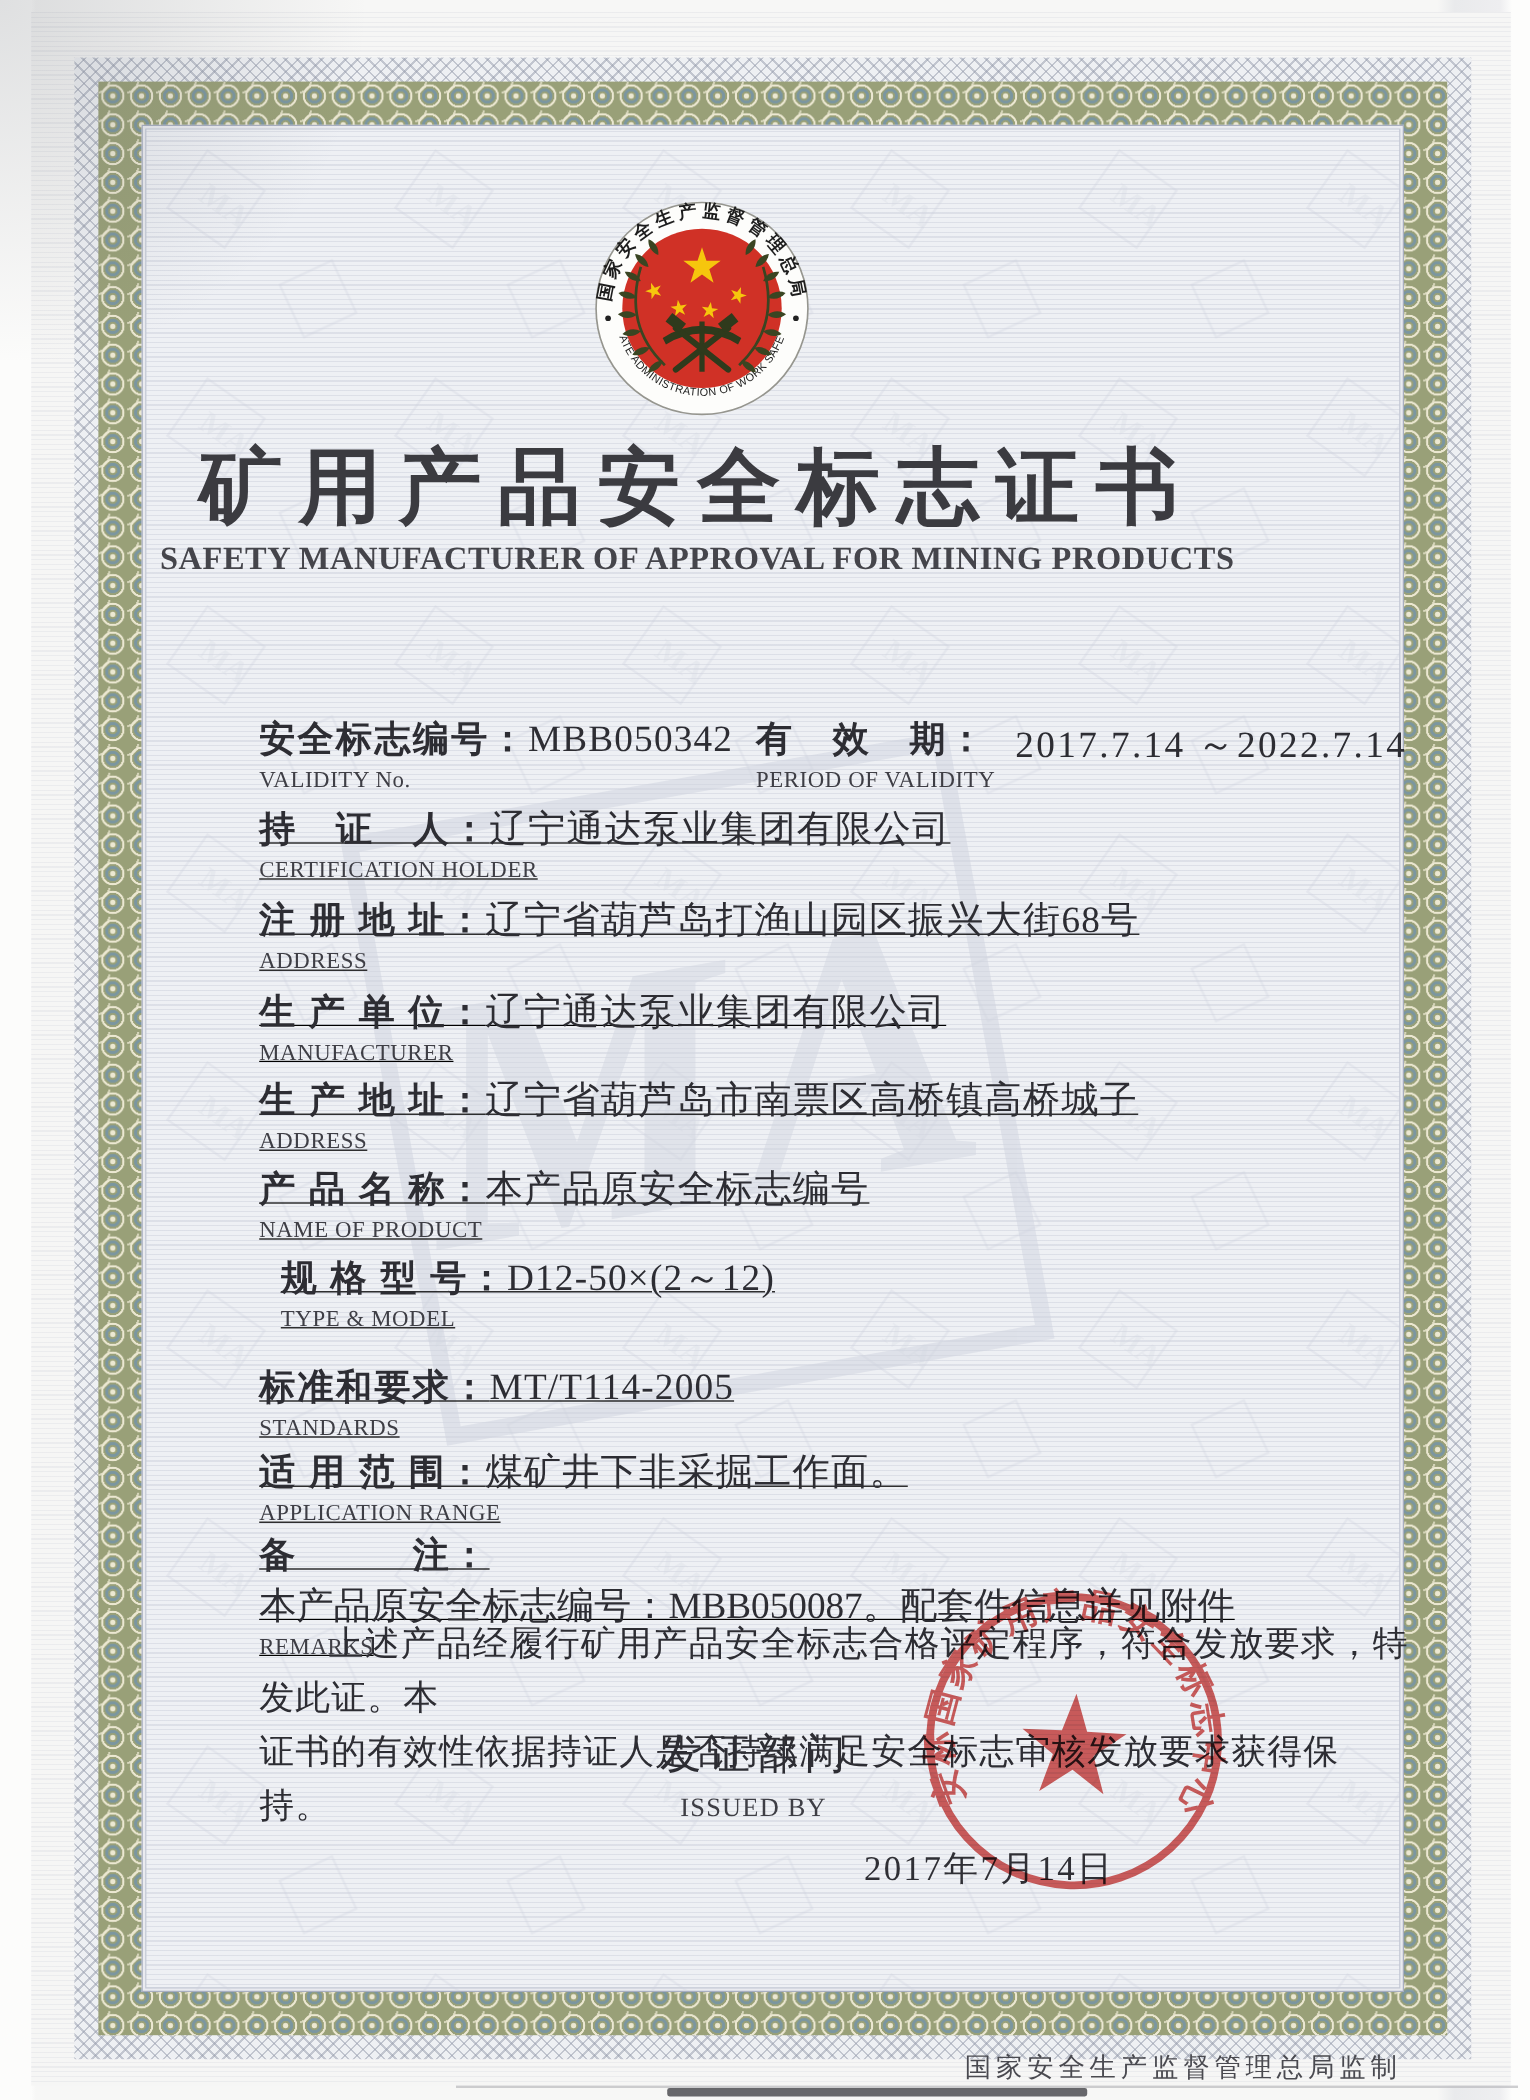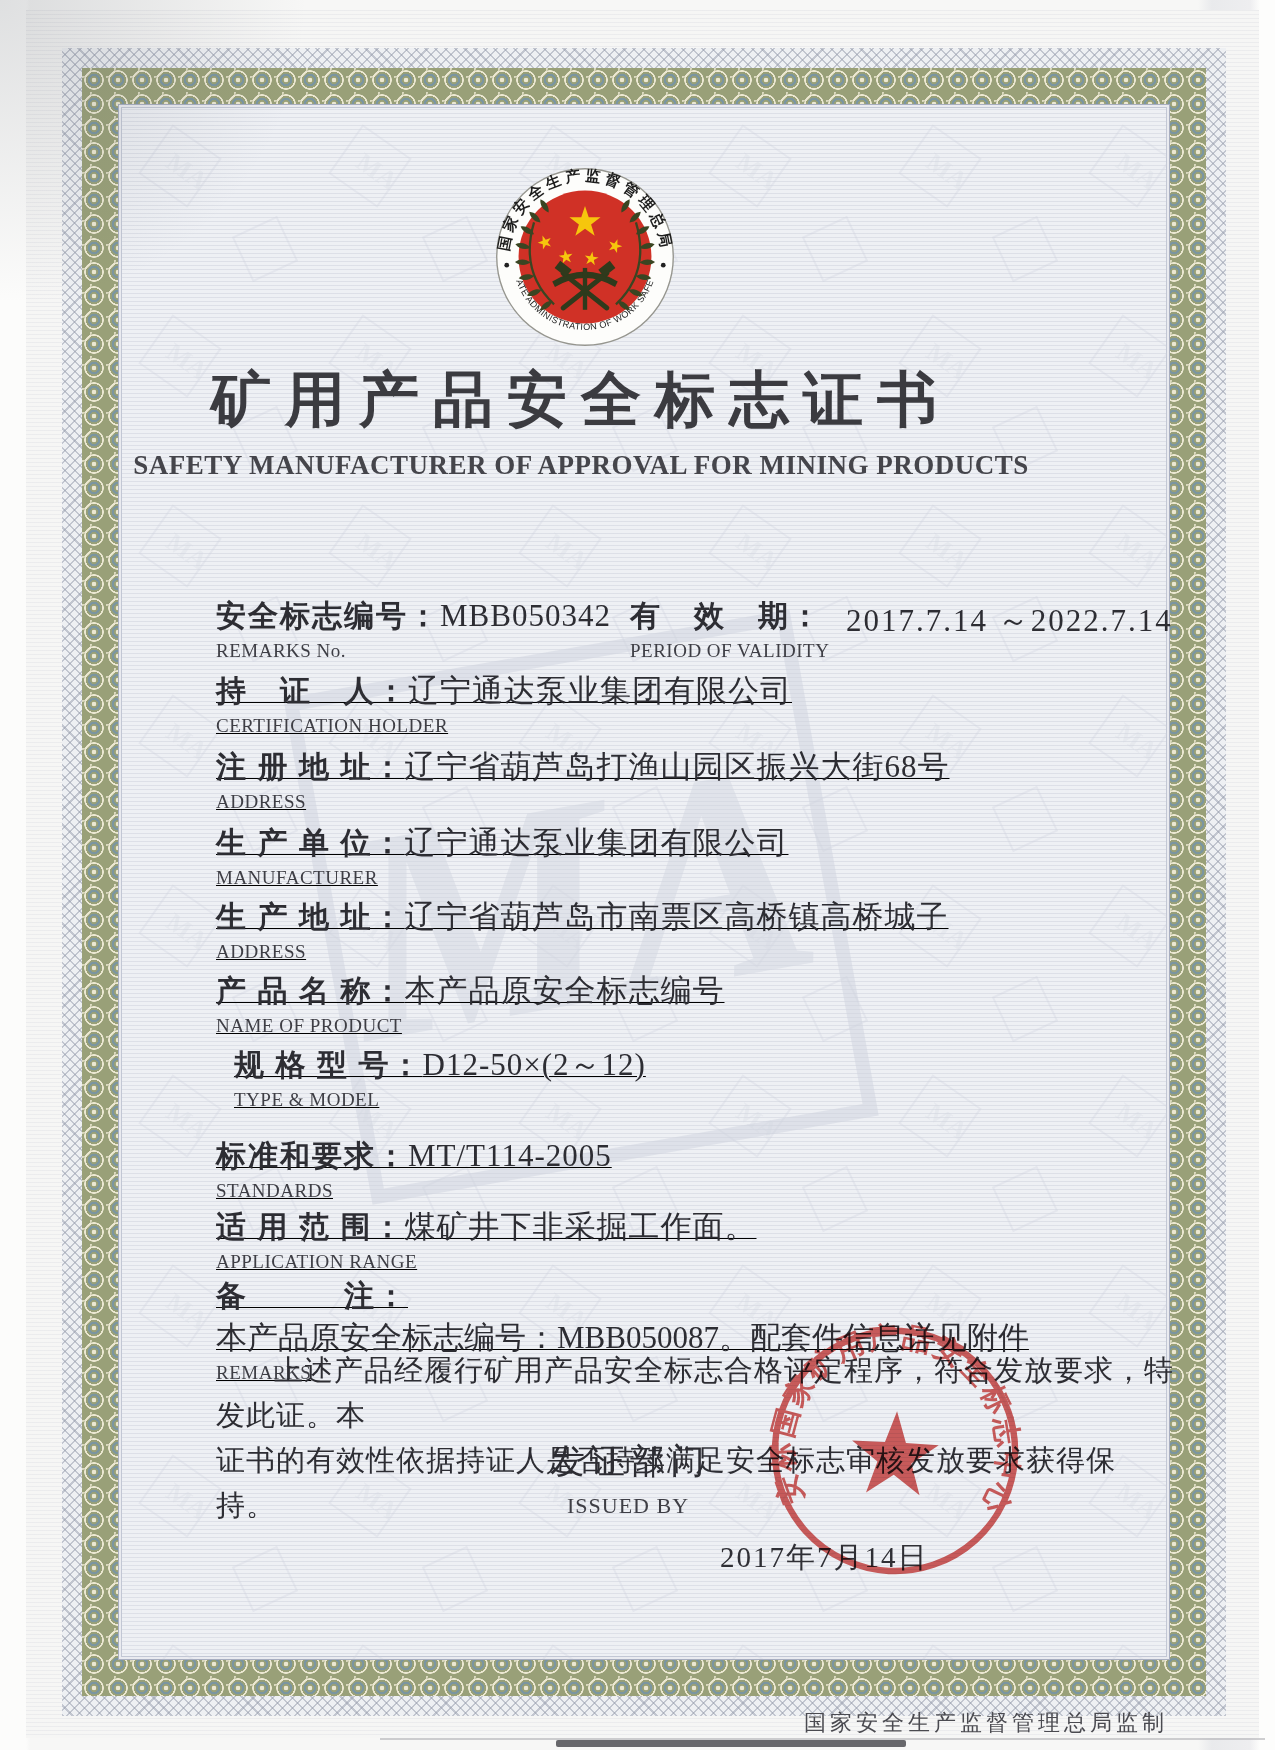--- a/index.html
+++ b/index.html
@@ -44,21 +44,21 @@
     background:
       repeating-linear-gradient(180deg, rgba(176,181,199,.28) 0 1px, rgba(0,0,0,0) 1px 4px),
       #eef0f4;
   }
   
   .wm{ position:absolute; left:95px; top:97px; width:1046px; height:1552px; z-index:0; }
   
   .abs{ position:absolute; z-index:2; }
   .title{
     left:90px; top:350px; width:930px; text-align:center;
-    font-size:60px; font-weight:700; letter-spacing:14px; color:#3b3b40; white-space:nowrap;
+    font-size:69px; font-weight:700; letter-spacing:14px; color:#3b3b40; white-space:nowrap;
   }
   .subtitle{
     left:90px; top:440px; width:930px; text-align:center;
     font-size:27px; font-weight:700; letter-spacing:.5px; color:#45454b; white-space:nowrap;
   }
   .zh{ font-size:30px; color:#2d2d33; white-space:pre; }
   .lbl{ font-weight:700; letter-spacing:2px; }
   .val{ font-size:31px; letter-spacing:1px; }
   .cap{ display:block; margin-top:3px; font-size:19px; letter-spacing:.5px; color:#3e3e45; font-weight:400; }
   .row{ left:190px; width:950px;text-decoration:underline; }
@@ -154,21 +154,21 @@
         <rect x="116" y="108" width="16" height="10" transform="rotate(-38 124 113)" stroke="none"></rect>
         <rect x="68" y="108" width="16" height="10" transform="rotate(38 76 113)" stroke="none"></rect>
       </g>
     </svg>
 
     <div class="abs title">矿用产品安全标志证书</div>
     <div class="abs subtitle">SAFETY MANUFACTURER OF APPROVAL FOR MINING PRODUCTS</div>
 
     <div class="abs" style="left:190px; top:586px;">
       <span class="zh lbl">安全标志编号：</span><span class="zh val">MBB050342</span>
-      <span class="cap">REMARKS No.</span>
+      <span class="cap">VALIDITY No.</span>
     </div>
     <div class="abs" style="left:604px; top:586px;">
       <span class="zh lbl">有　效　期：</span>
       <span class="cap">PERIOD OF VALIDITY</span>
     </div>
     <div class="abs zh val" style="left:792px; top:590px; letter-spacing:2px;margin-left:28px;">2017.7.14 ～2022.7.14</div>
 
     <div class="abs row" style="top:660px;">
       <span class="zh lbl">持　证　人：</span><span class="zh val">辽宁通达泵业集团有限公司</span>
       <span class="cap">CERTIFICATION HOLDER</span>

